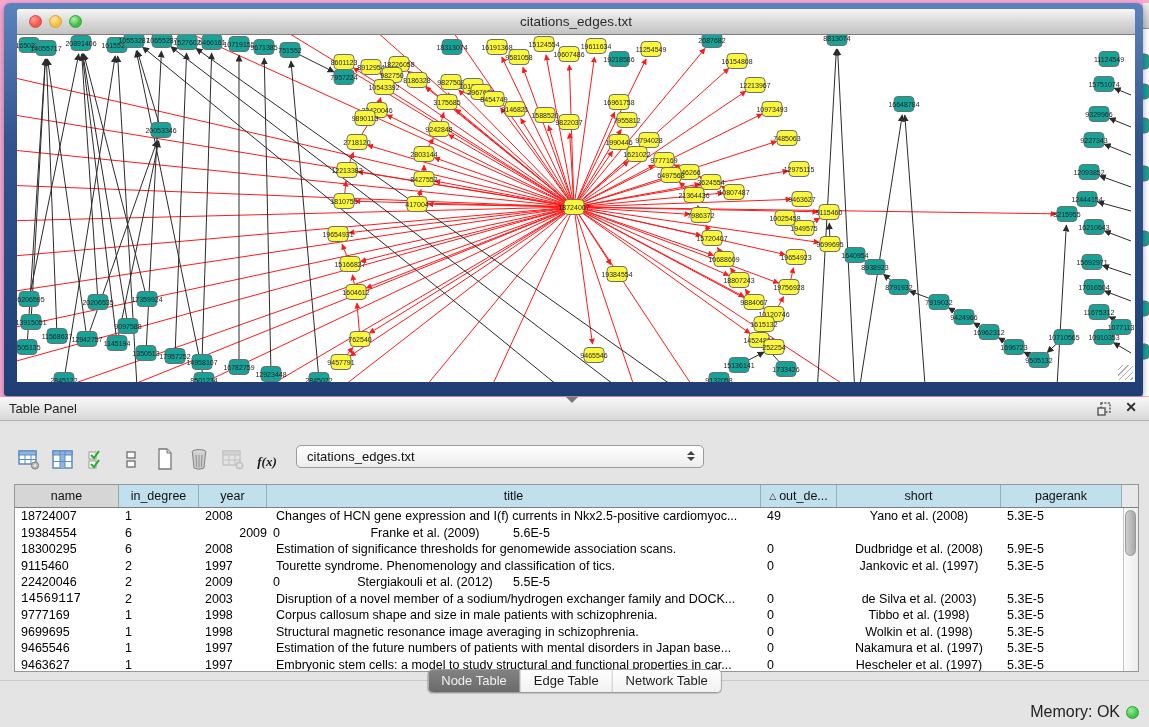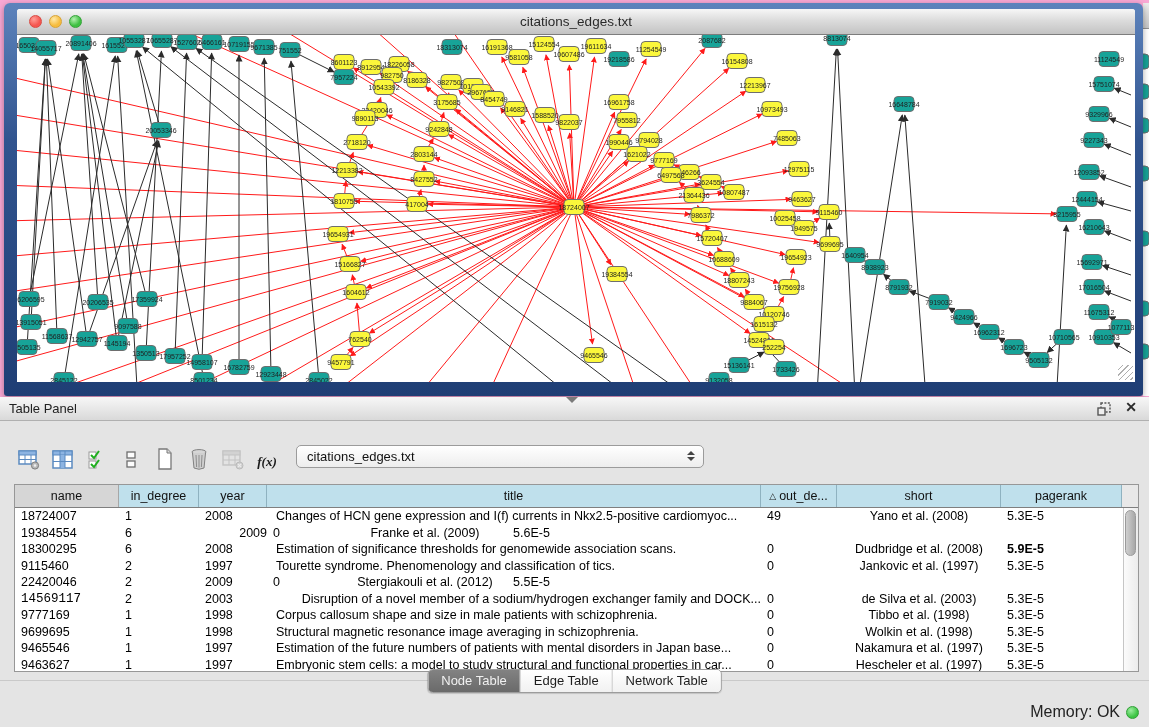--- a/index.html
+++ b/index.html
@@ -943,21 +943,21 @@
             <div class="tcell c5" style="width: 164px;">Franke et al. (2009)</div>
             <div class="tcell c6" style="width: 121px;">5.6E-5</div>
           </div>
           <div class="trow">
             <div class="tcell c0" style="width: 104px;">18300295</div>
             <div class="tcell c1" style="width: 80px;">6</div>
             <div class="tcell c2" style="width: 68px;">2008</div>
             <div class="tcell c3" style="width: 494px;">Estimation of significance thresholds for genomewide association scans.</div>
             <div class="tcell c4" style="width: 76px;">0</div>
             <div class="tcell c5" style="width: 164px;">Dudbridge et al. (2008)</div>
-            <div class="tcell c6" style="width: 121px; font-weight: bold;">5.9E-5</div>
+            <div class="tcell c6" style="width: 121px;">5.9E-5</div>
           </div>
           <div class="trow">
             <div class="tcell c0" style="width: 104px;">9115460</div>
             <div class="tcell c1" style="width: 80px;">2</div>
             <div class="tcell c2" style="width: 68px;">1997</div>
             <div class="tcell c3" style="width: 494px;">Tourette syndrome. Phenomenology and classification of tics.</div>
             <div class="tcell c4" style="width: 76px;">0</div>
             <div class="tcell c5" style="width: 164px;">Jankovic et al. (1997)</div>
             <div class="tcell c6" style="width: 121px;">5.3E-5</div>
           </div>
@@ -966,21 +966,21 @@
             <div class="tcell c1" style="width: 80px;">2</div>
             <div class="tcell c2" style="width: 68px;">2009</div>
             <div class="tcell c4" style="width: 76px;">0</div>
             <div class="tcell c5" style="width: 164px;">Stergiakouli et al. (2012)</div>
             <div class="tcell c6" style="width: 121px;">5.5E-5</div>
           </div>
           <div class="trow">
             <div class="tcell c0" style="width: 104px; font-family: Liberation Mono, monospace;">14569117</div>
             <div class="tcell c1" style="width: 80px;">2</div>
             <div class="tcell c2" style="width: 68px;">2003</div>
-            <div class="tcell c3" style="width: 494px; text-align: right;">Disruption of a novel member of a sodium/hydrogen exchanger family and DOCK...</div>
+            <div class="tcell c3" style="width: 494px;">Disruption of a novel member of a sodium/hydrogen exchanger family and DOCK...</div>
             <div class="tcell c4" style="width: 76px;">0</div>
             <div class="tcell c5" style="width: 164px;">de Silva et al. (2003)</div>
             <div class="tcell c6" style="width: 121px;">5.3E-5</div>
           </div>
           <div class="trow">
             <div class="tcell c0" style="width: 104px;">9777169</div>
             <div class="tcell c1" style="width: 80px;">1</div>
             <div class="tcell c2" style="width: 68px;">1998</div>
             <div class="tcell c3" style="width: 494px;">Corpus callosum shape and size in male patients with schizophrenia.</div>
             <div class="tcell c4" style="width: 76px;">0</div>

